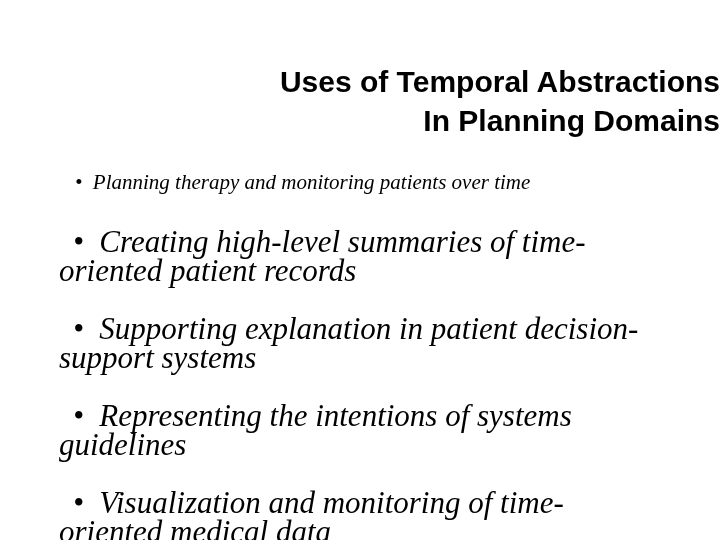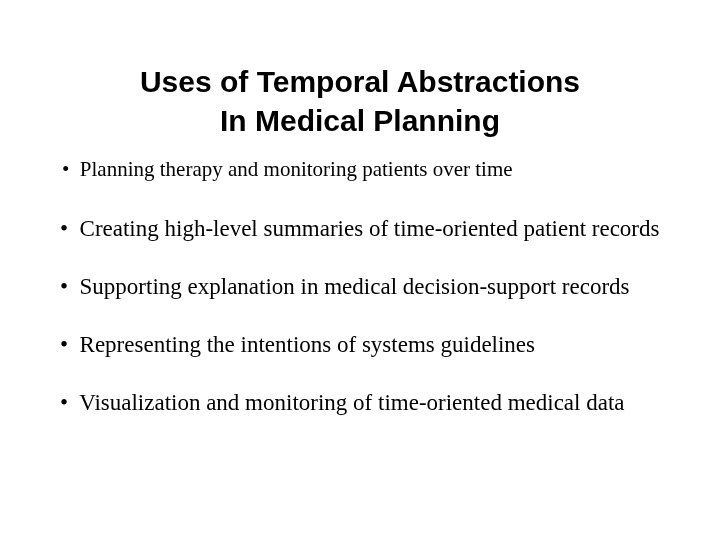--- a/index.html
+++ b/index.html
@@ -18,21 +18,21 @@
     position: relative;
     width: 720px;
     height: 540px;
     background: #ffffff;
   }
   .slide-title {
     position: absolute;
     left: 0;
     top: 62px;
     width: 720px;
-    text-align: center;
+    text-align: right;
     font-family: "Liberation Sans", sans-serif;
     font-weight: bold;
     font-size: 30px;
     line-height: 39px;
     color: #000000;
     letter-spacing: 0px;
   }
   .slide-title .title-line {
     display: block;
     white-space: pre;
@@ -40,59 +40,60 @@
   .body-block {
     position: absolute;
     left: 46px;
     top: 156px;
     width: 628px;
   }
   .bullet-item {
     font-family: "Liberation Serif", serif;
     color: #000000;
     text-indent: 14px;
-    margin: 0;
+    margin: 13px;
+    font-style: italic;
   }
   .bullet-item.first {
     font-size: 21px;
     line-height: 27px;
     text-indent: 16px;
     margin-bottom: 31px;
   }
   .bullet-item.big {
-    font-size: 23px;
+    font-size: 31px;
     line-height: 29px;
     margin-bottom: 29px;
   }
   .bullet-item.last {
     margin-bottom: 0;
   }
   .bullet-dot {
     font-family: "Liberation Serif", serif;
   }
   .bullet-gap {
     white-space: pre;
   }
 </style>
 </head>
 <body>
 
 <div class="slide">
 
   <div class="slide-title">
     <span class="title-line">Uses of Temporal Abstractions</span>
-    <span class="title-line">In Medical Planning</span>
+    <span class="title-line">In Planning Domains</span>
   </div>
 
   <div class="body-block">
 
     <p class="bullet-item first"><span class="bullet-dot">•</span><span class="bullet-gap">  </span><span>Planning therapy and monitoring patients over time</span></p>
 
     <p class="bullet-item big"><span class="bullet-dot">•</span><span class="bullet-gap">  </span><span>Creating high-level summaries of time-oriented patient records</span></p>
 
-    <p class="bullet-item big"><span class="bullet-dot">•</span><span class="bullet-gap">  </span><span>Supporting explanation in medical decision-support records</span></p>
+    <p class="bullet-item big"><span class="bullet-dot">•</span><span class="bullet-gap">  </span><span>Supporting explanation in patient decision-support systems</span></p>
 
     <p class="bullet-item big"><span class="bullet-dot">•</span><span class="bullet-gap">  </span><span>Representing the intentions of systems guidelines</span></p>
 
     <p class="bullet-item big last"><span class="bullet-dot">•</span><span class="bullet-gap">  </span><span>Visualization and monitoring of time-oriented medical data</span></p>
 
   </div>
 </div>
 
 </body></html>

